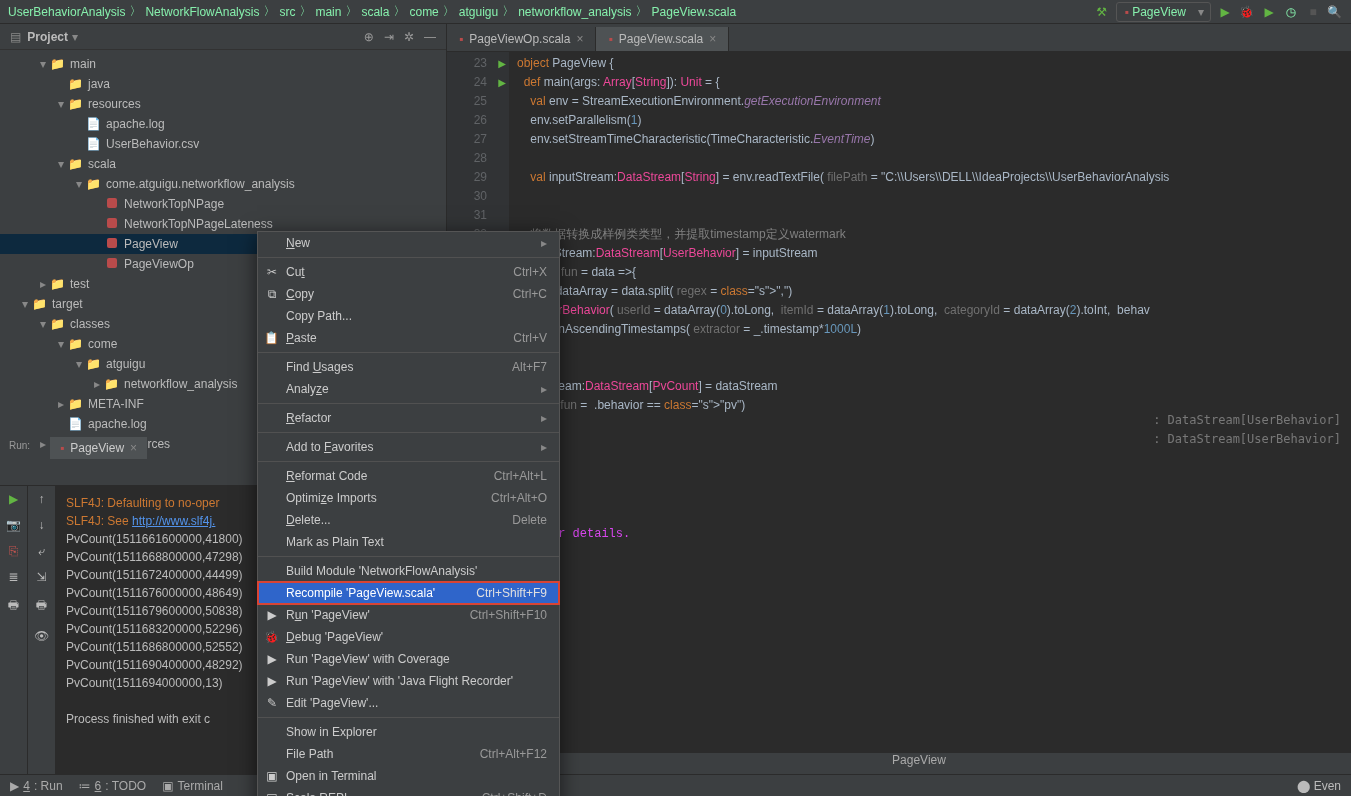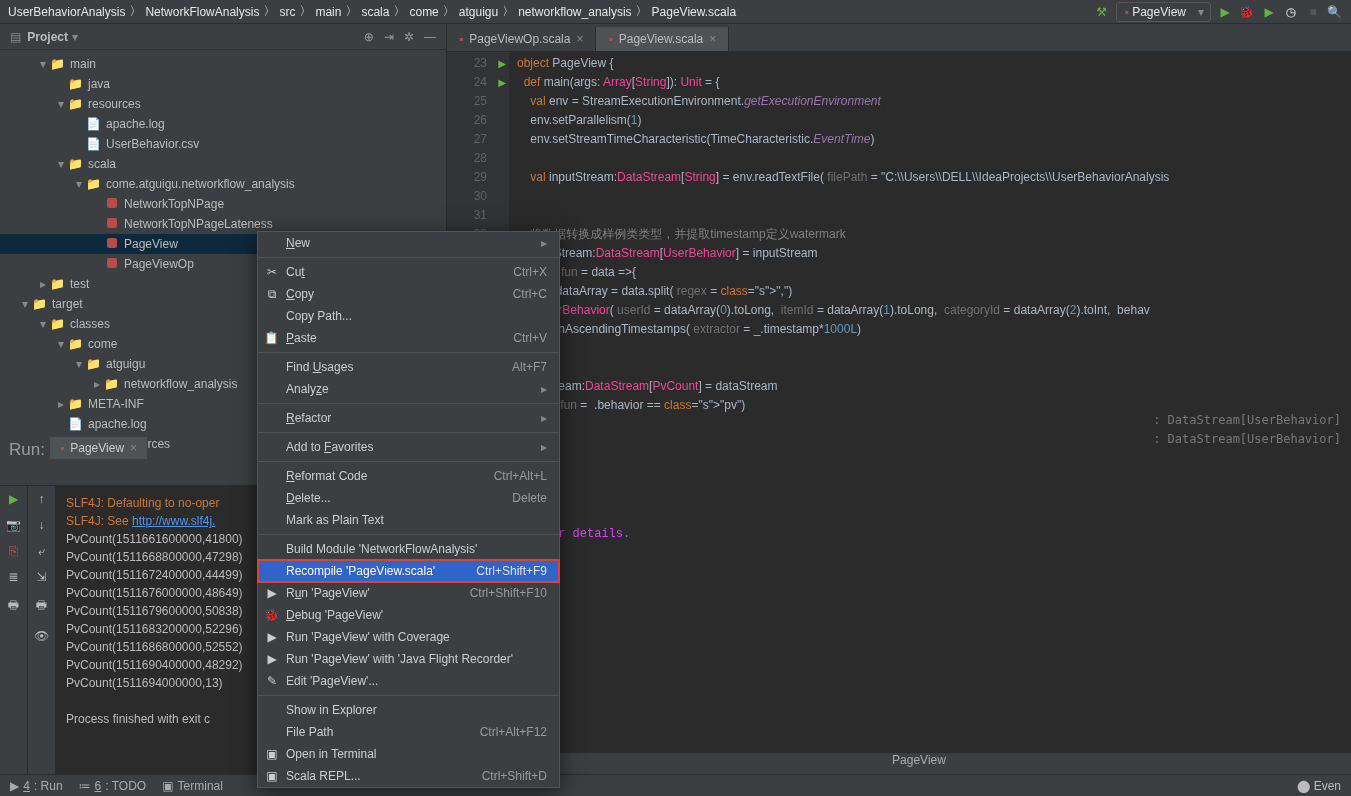--- a/index.html
+++ b/index.html
@@ -1,18 +1,18 @@
 <!DOCTYPE html>
 <html><head>
 <meta charset="utf-8">
 <style>
 * { margin:0; padding:0; box-sizing:border-box; font-family:"Segoe UI",Arial,sans-serif; font-size:12px; }
 body { background:#3c3f41; color:#bbbbbb; overflow:hidden; width:1351px; height:796px; position:relative; }
 .breadcrumb { height:24px; background:#3c3f41; border-bottom:1px solid #2b2b2b; display:flex; align-items:center; padding:0 8px; gap:4px; }
-.breadcrumb span { color:#e5e5e5; }
+.breadcrumb span { color:#86efac; }
 .chev { color:#666; }
 .run-config { margin-left:auto; display:flex; align-items:center; gap:6px; }
 .rc-box { border:1px solid #555; padding:2px 24px 2px 8px; background:#3c3f41; border-radius:3px; position:relative; }
 .rc-box:after { content:"▾"; position:absolute; right:6px; color:#888; }
 .tb-ico { width:16px; height:16px; display:inline-flex; align-items:center; justify-content:center; }
 
 .main-layout { display:flex; height:calc(100% - 24px - 22px); }
 .sidebar-left { width:447px; background:#3c3f41; border-right:1px solid #2b2b2b; display:flex; flex-direction:column; }
 .proj-header { height:26px; display:flex; align-items:center; padding:0 10px; border-bottom:1px solid #323232; }
 .proj-header .title { font-weight:bold; }
@@ -23,21 +23,21 @@
 .node .tw { width:14px; text-align:center; color:#888; }
 .node .ic { width:16px; text-align:center; margin-right:4px; }
 .fld { color:#c7a55a; }
 .fldb { color:#5394ec; }
 .fldo { color:#d9822b; }
 .scala-ic { width:10px; height:10px; background:#b94b4b; display:inline-block; border-radius:2px; }
 .node.sel { background:#0d293e; }
 .depth0{padding-left:18px}.depth1{padding-left:36px}.depth2{padding-left:54px}.depth3{padding-left:72px}.depth4{padding-left:90px}
 
 .run-panel { border-top:1px solid #2b2b2b; background:#2b2b2b; flex:1; display:flex; position:relative; }
-.run-label { position:absolute; left:-1px; top:-24px; background:#3c3f41; padding:4px 10px; font-size:17px; color:#999; }
+.run-label { position:absolute; left:-1px; top:-24px; background:#3c3f41; padding:4px 10px; font-size:10px; color:#999; }
 .run-tab-bar { position:absolute; top:-25px; left:50px; height:25px; display:flex; align-items:center; }
 .run-tab { background:#4e5254; padding:4px 10px; display:flex; align-items:center; gap:6px; color:#ccc; }
 .run-tab .close { color:#888; }
 .run-gutter { width:28px; background:#3c3f41; border-right:1px solid #2b2b2b; display:flex; flex-direction:column; align-items:center; padding-top:6px; gap:12px; }
 .run-gutter2 { width:28px; background:#3c3f41; border-right:1px solid #2b2b2b; display:flex; flex-direction:column; align-items:center; padding-top:6px; gap:12px; }
 .console { flex:1; padding:8px 10px; font-family:Consolas,monospace; font-size:12px; color:#bbb; line-height:18px; }
 .console .err { color:#cc7832; }
 .console a { color:#5394ec; text-decoration:underline; }
 
 .editor-area { flex:1; display:flex; flex-direction:column; background:#2b2b2b; }
@@ -356,20 +356,24 @@
     <div class="cm-item">
       <span>Add to <span class="und">F</span>avorites</span>
       <span class="arr">▸</span>
     </div>
     <div class="cm-sep"></div>
     <div class="cm-item">
       <span><span class="und">R</span>eformat Code</span>
       <span class="sc">Ctrl+Alt+L</span>
     </div>
     <div class="cm-item">
+      <span>Optimi<span class="und">z</span>e Imports</span>
+      <span class="sc">Ctrl+Alt+O</span>
+    </div>
+    <div class="cm-item">
       <span><span class="und">D</span>elete...</span>
       <span class="sc">Delete</span>
     </div>
     <div class="cm-item">
       <span>Mark as Plain Text</span>
     </div>
     <div class="cm-sep"></div>
     <div class="cm-item">
       <span>Build Module 'NetworkFlowAnalysis'</span>
     </div>

